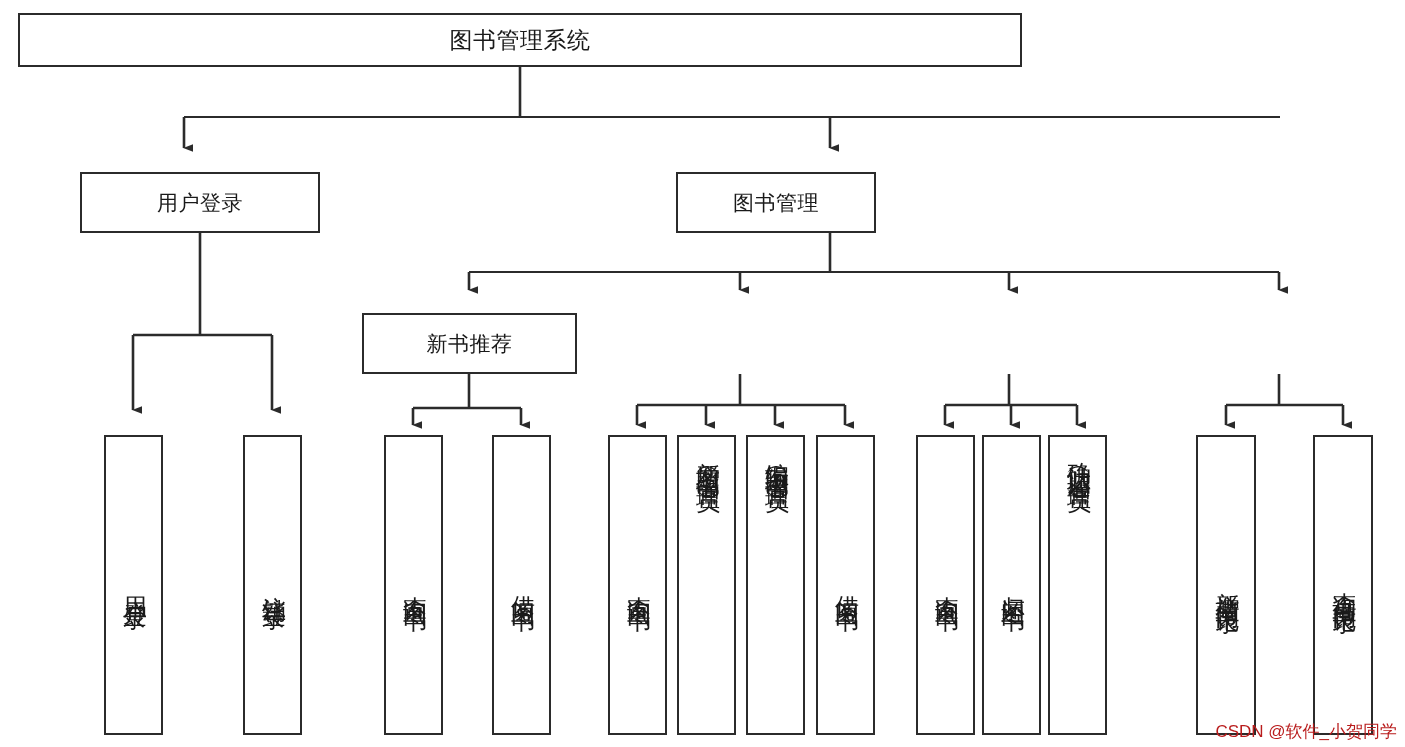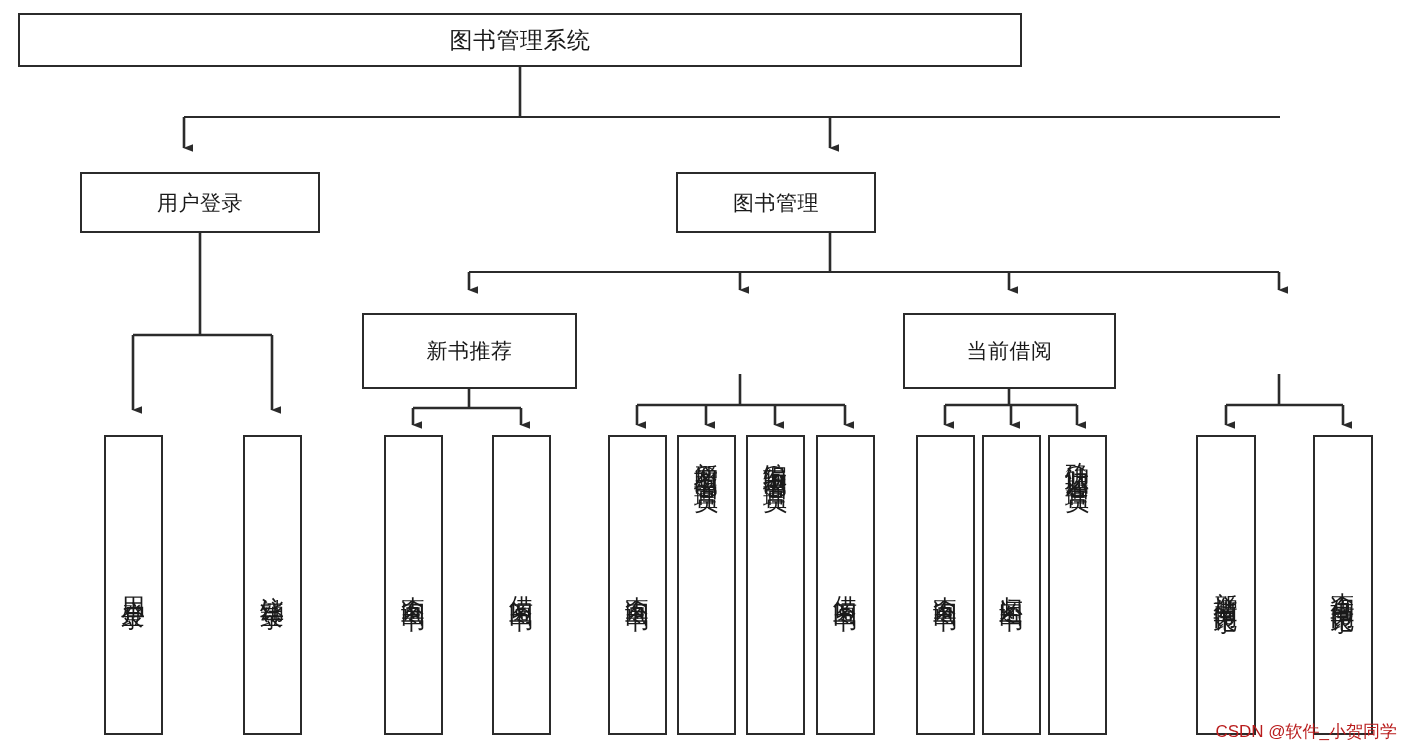--- a/index.html
+++ b/index.html
@@ -27,20 +27,21 @@
   }
   .node {
     position: absolute;
     box-sizing: border-box;
     background: #ffffff;
     border: 2px solid #2b2b2b;
     display: flex;
     align-items: center;
     justify-content: center;
     z-index: 3;
+    font-family: Liberation Mono, monospace;
   }
   .node-label {
     color: #1a1a1a;
     letter-spacing: 0.5px;
     white-space: nowrap;
   }
   
   .node.level-1 {
     left: 18px;
     top: 13px;
@@ -56,21 +57,21 @@
     height: 61px;
   }
   .node.level-2 .node-label {
     font-size: 21px;
   }
   #node-user-login  { left: 80px;  width: 240px; }
   #node-book-manage { left: 676px; width: 200px; }
   
   .node.level-3 {
     top: 313px;
-    height: 76px;
+    height: 61px;
   }
   .node.level-3 .node-label {
     font-size: 21px;
   }
   #node-new-book-rec { left: 362px;  width: 215px; }
   #node-book-borrow  { left: 634px;  width: 213px; }
   #node-current-borrow { left: 903px; width: 213px; }
   #node-borrow-record  { left: 1172px; width: 213px; }
   
   .node.level-4 {
@@ -170,23 +171,20 @@
   <div class="node level-2" id="node-user-login">
     <span class="node-label">用户登录</span>
   </div>
   <div class="node level-2" id="node-book-manage">
     <span class="node-label">图书管理</span>
   </div>
 
   <div class="node level-3" id="node-new-book-rec">
     <span class="node-label">新书推荐</span>
   </div>
-  <div class="node level-3" id="node-current-borrow">
-    <span class="node-label">当前借阅</span>
-  </div>
 
   <div class="node level-4 center-text" style="left:104px; width:59px;">
     <span class="node-label">用户登录</span>
   </div>
   <div class="node level-4 center-text" style="left:243px; width:59px;">
     <span class="node-label">注销登录</span>
   </div>
 
   <div class="node level-4 center-text" style="left:384px; width:59px;">
     <span class="node-label">查询图书</span>

